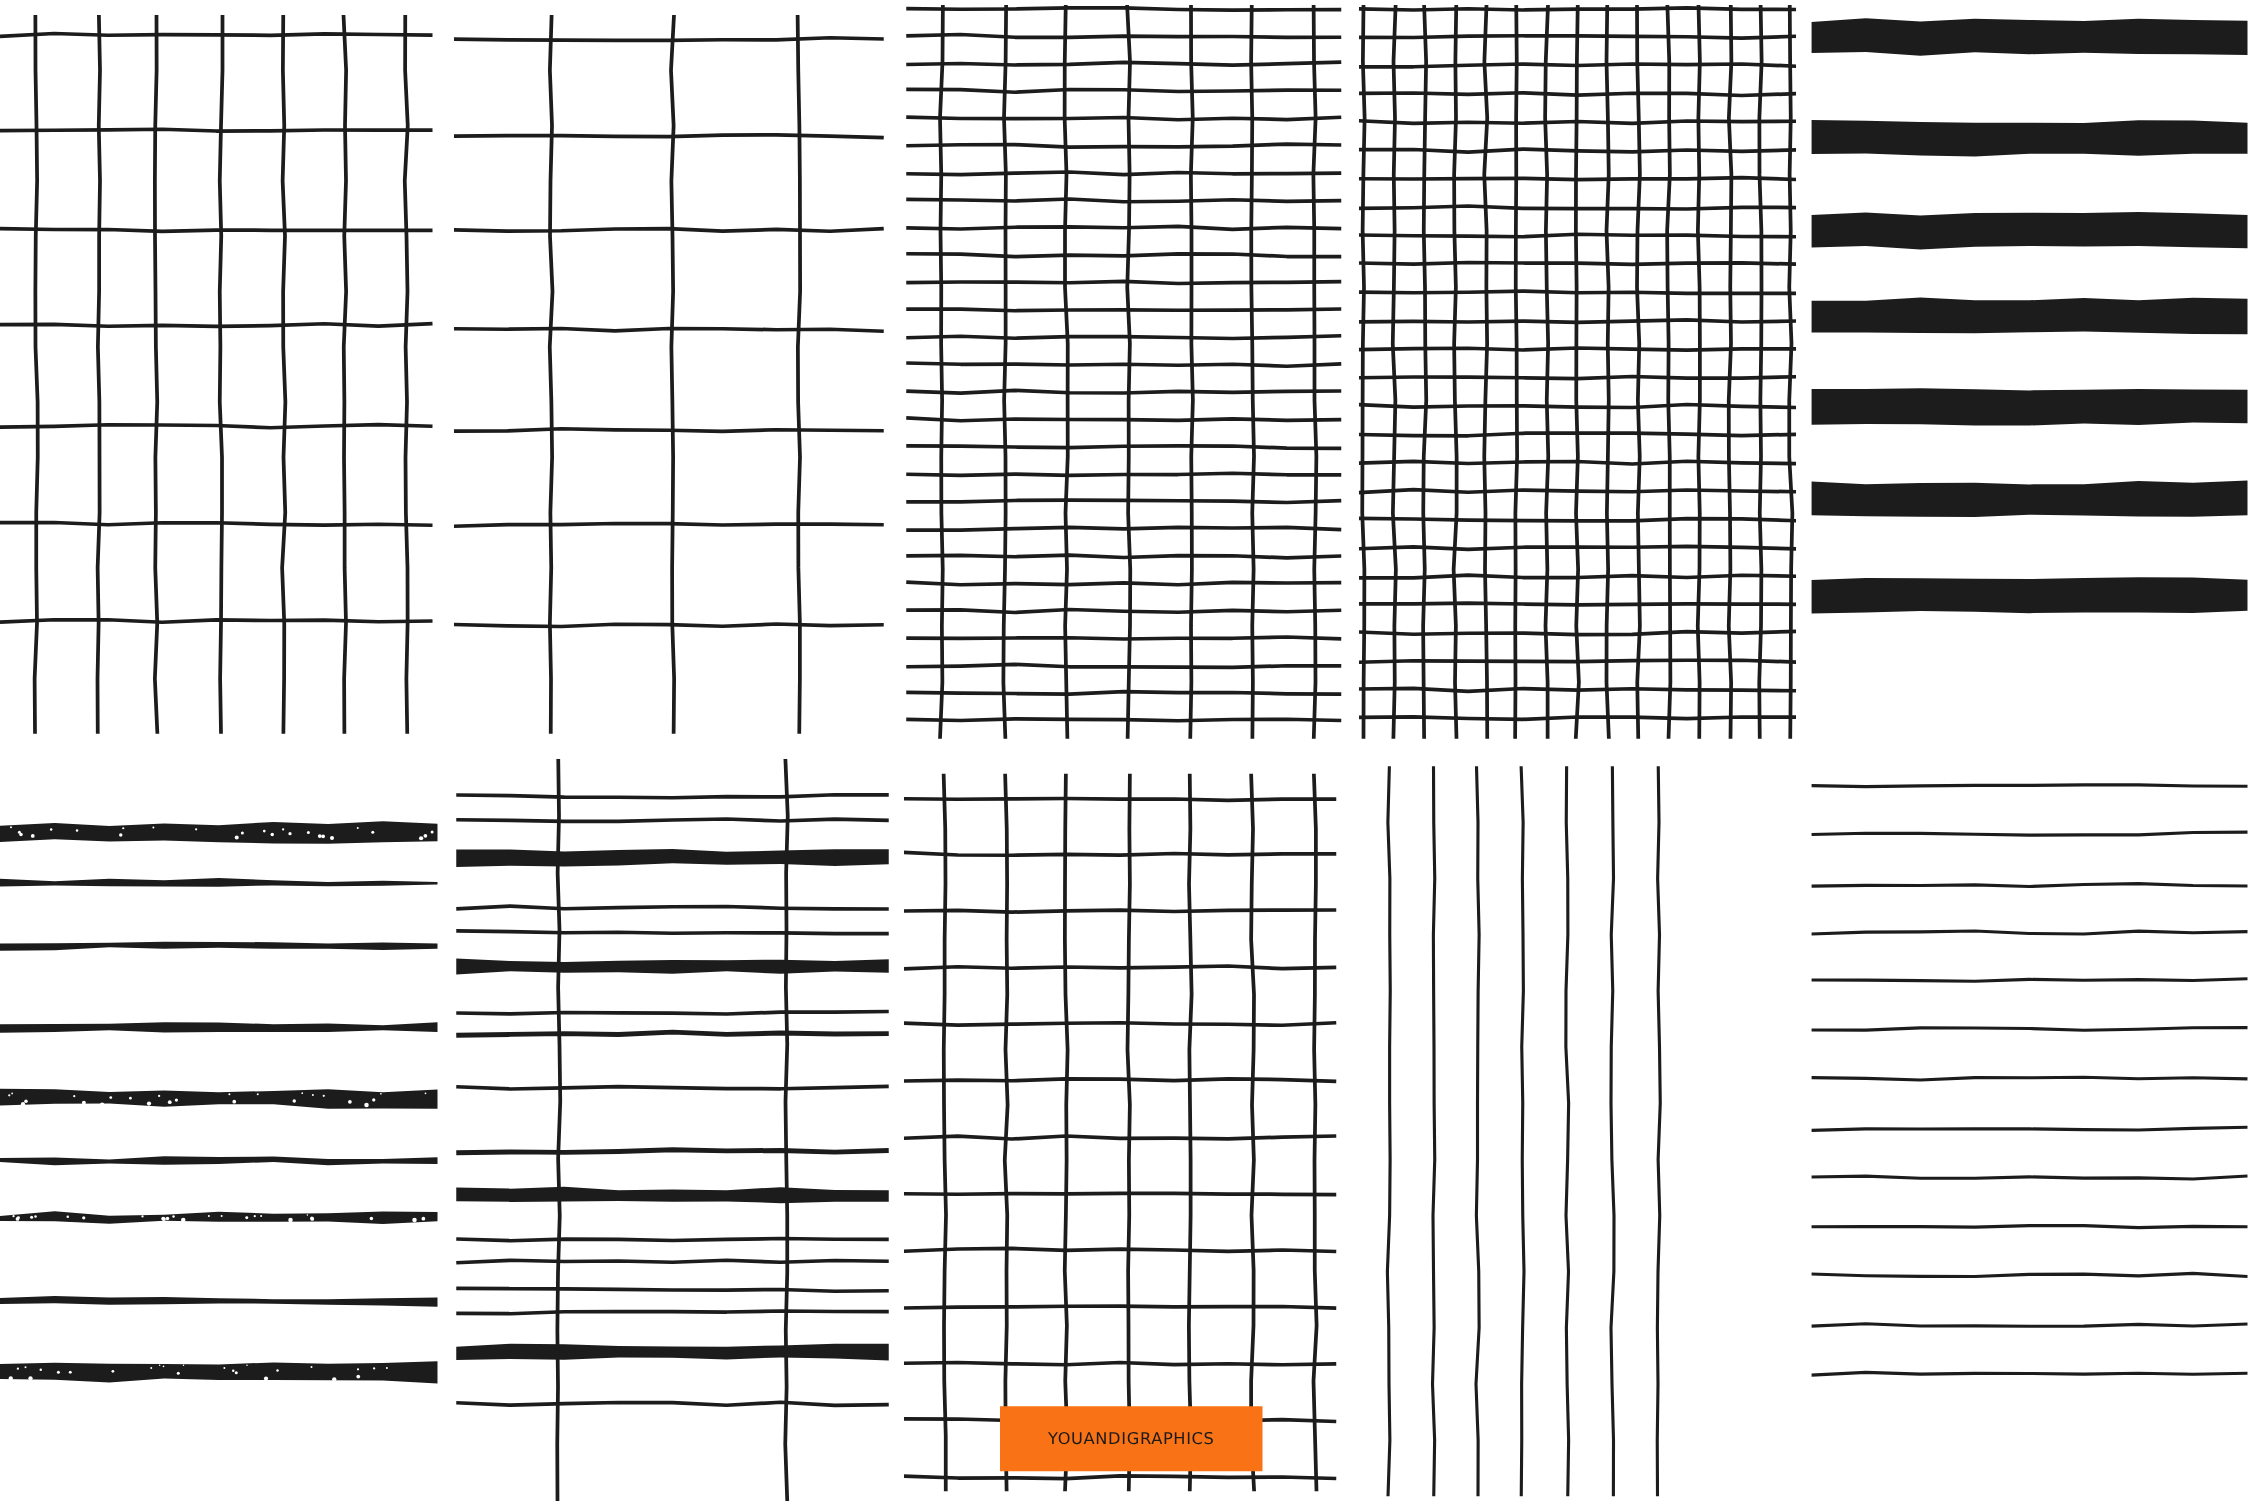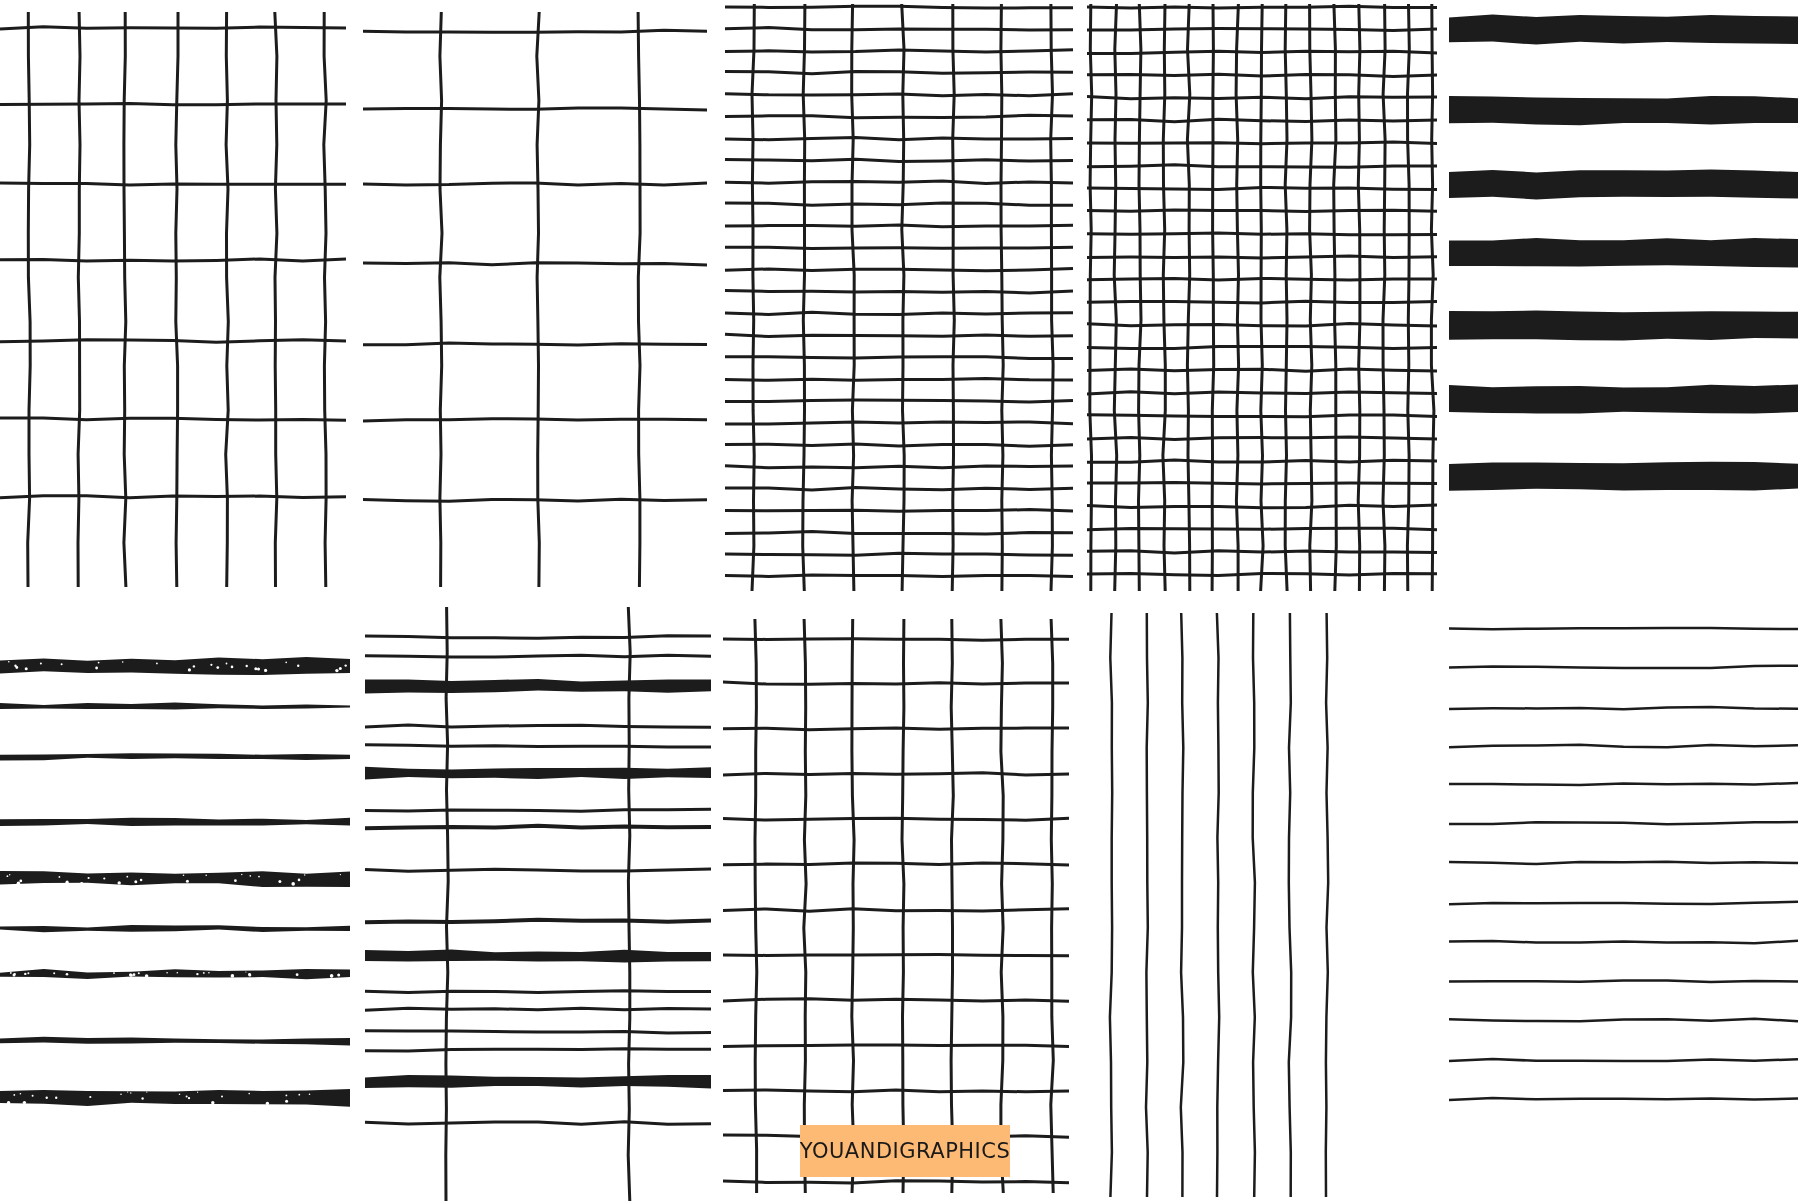--- a/index.html
+++ b/index.html
@@ -1,22 +1,22 @@
 <!DOCTYPE html>
 <html><head>
 <meta charset="utf-8">
 <style>
   html, body { margin: 0; padding: 0; background: #ffffff; }
   body { width: 1800px; height: 1201px; position: relative; overflow: hidden; font-family: "Liberation Sans", sans-serif; }
   .tile { position: absolute; background: #ffffff; overflow: hidden; }
   .tile svg { position: absolute; left: 0; top: 0; width: 100%; height: 100%; }
   .watermark {
     position: absolute; left: 800px; top: 1125px; width: 210px; height: 52px;
-    background: #fdba74; display: flex; align-items: center; justify-content: center;
-    font-family: "DejaVu Sans", sans-serif; font-size: 21px; letter-spacing: 0.5px; color: #1a1a1a;
+    background: #f97316; display: flex; align-items: center; justify-content: center;
+    font-family: "DejaVu Sans", sans-serif; font-size: 13px; letter-spacing: 0.5px; color: #1a1a1a;
   }
 </style>
 </head>
 <body>
 
 <div id="sheet">
     <div class="tile" style="left: 0px; top: 0px; width: 352px; height: 595px;">
       <svg viewBox="0 0 352 595">
         <path d="M0.0 29.1 L43.3 26.8 L86.5 28.2 L129.8 27.7 L173.0 27.9 L216.3 28.3 L259.5 27.1 L302.8 27.6 L346.0 28.1" stroke="#1c1c1c" stroke-width="3" fill="none" stroke-linejoin="round"></path>
         <path d="M0.0 104.6 L43.3 104.2 L86.5 103.9 L129.8 103.4 L173.0 104.8 L216.3 104.7 L259.5 104.0 L302.8 104.1 L346.0 104.1" stroke="#1c1c1c" stroke-width="3" fill="none" stroke-linejoin="round"></path>

